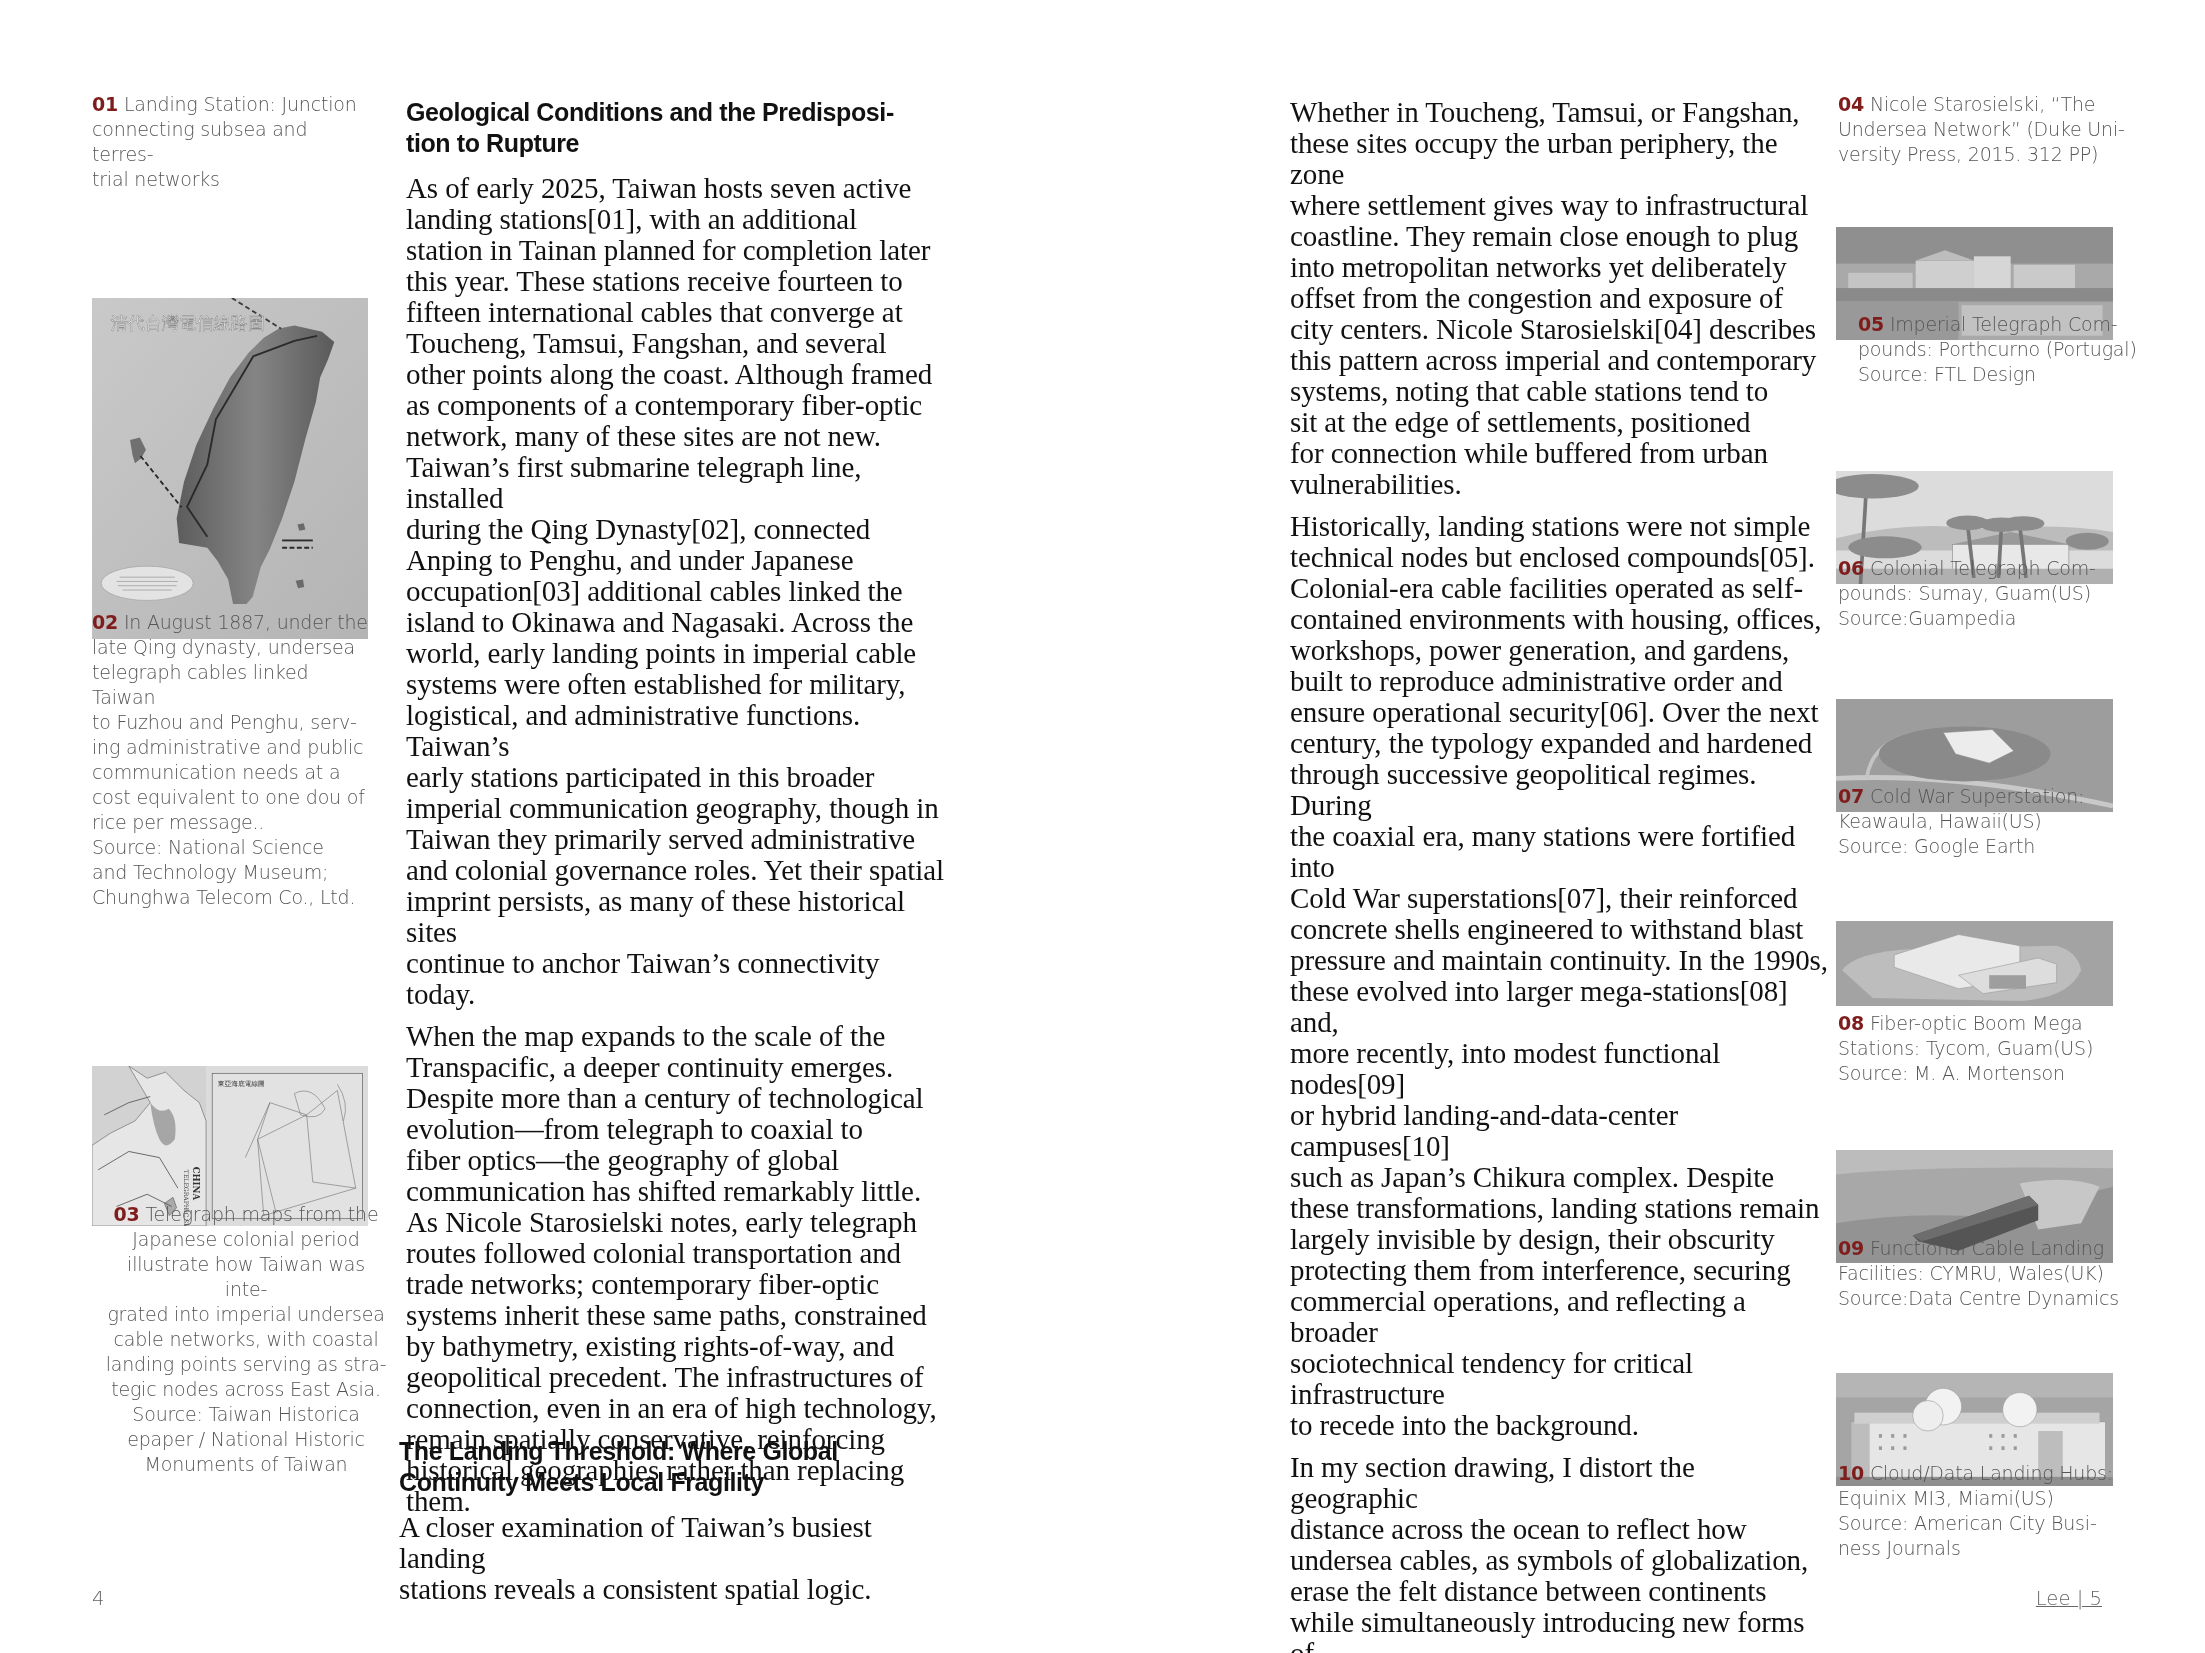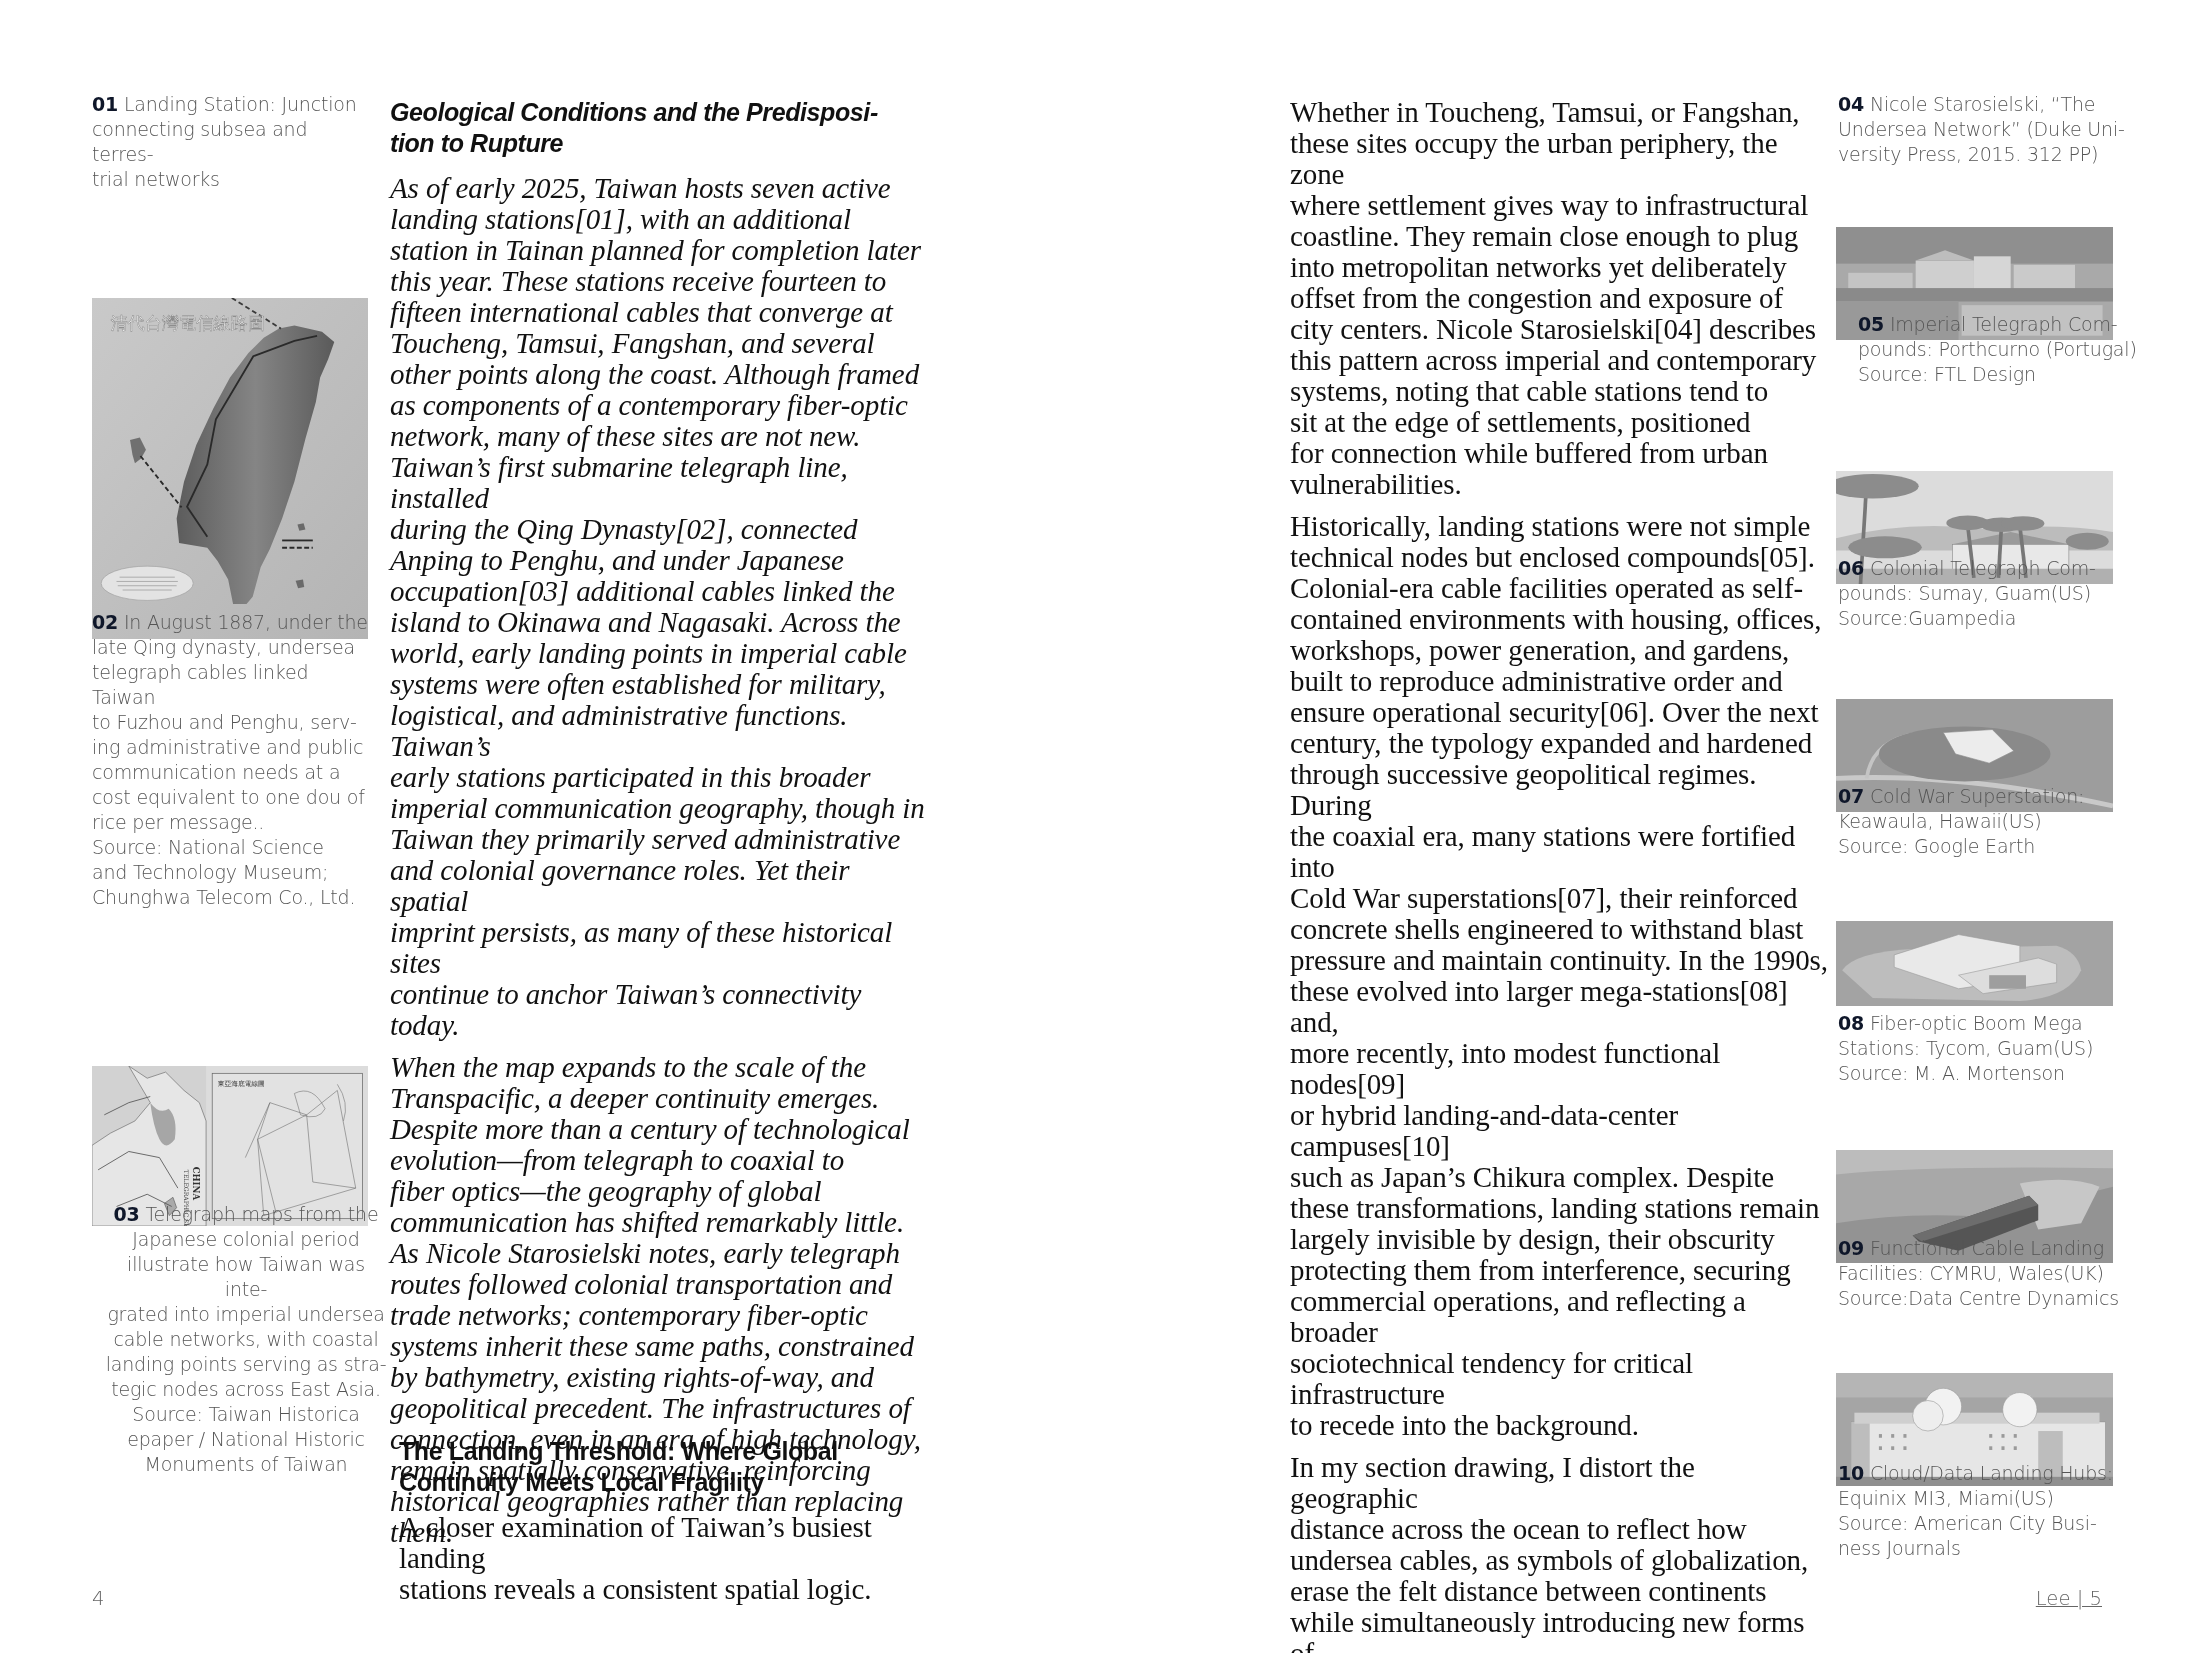--- a/index.html
+++ b/index.html
@@ -7,21 +7,21 @@
   .abs { position: absolute; }
   .cap {
     font-family: "DejaVu Sans", sans-serif;
     font-weight: 300;
     font-size: 19px;
     line-height: 25px;
     color: #555;
     letter-spacing: -0.2px;
     white-space: pre-line;
   }
-  .cap .num { font-weight: 700; color: #0f172a; }
+  .cap .num { font-weight: 700; color: #7f1d1d; }
   .body {
     font-family: "Liberation Serif", serif;
     font-size: 29px;
     line-height: 31px;
     color: #111;
     letter-spacing: -0.1px;
   }
   .body p { margin: 0 0 11px 0; white-space: pre-line; }
   .heading {
     font-family: "Liberation Sans", sans-serif;
@@ -132,21 +132,21 @@
 Japanese colonial period
 illustrate how Taiwan was inte-
 grated into imperial undersea
 cable networks, with coastal
 landing points serving as stra-
 tegic nodes across East Asia.
 Source: Taiwan Historica
 epaper / National Historic
 Monuments of Taiwan</span></div>
 
-  <div class="abs" style="left:390px; top:97px; width:539px;font-style:italic;">
+  <div class="abs" style="left:406px; top:97px; width:539px;">
     <h2 class="heading">Geological Conditions and the Predisposi-
 tion to Rupture</h2>
     <div class="body">
       <p>As of early 2025, Taiwan hosts seven active
 landing stations[01], with an additional
 station in Tainan planned for completion later
 this year. These stations receive fourteen to
 fifteen international cables that converge at
 Toucheng, Tamsui, Fangshan, and several
 other points along the coast. Although framed

